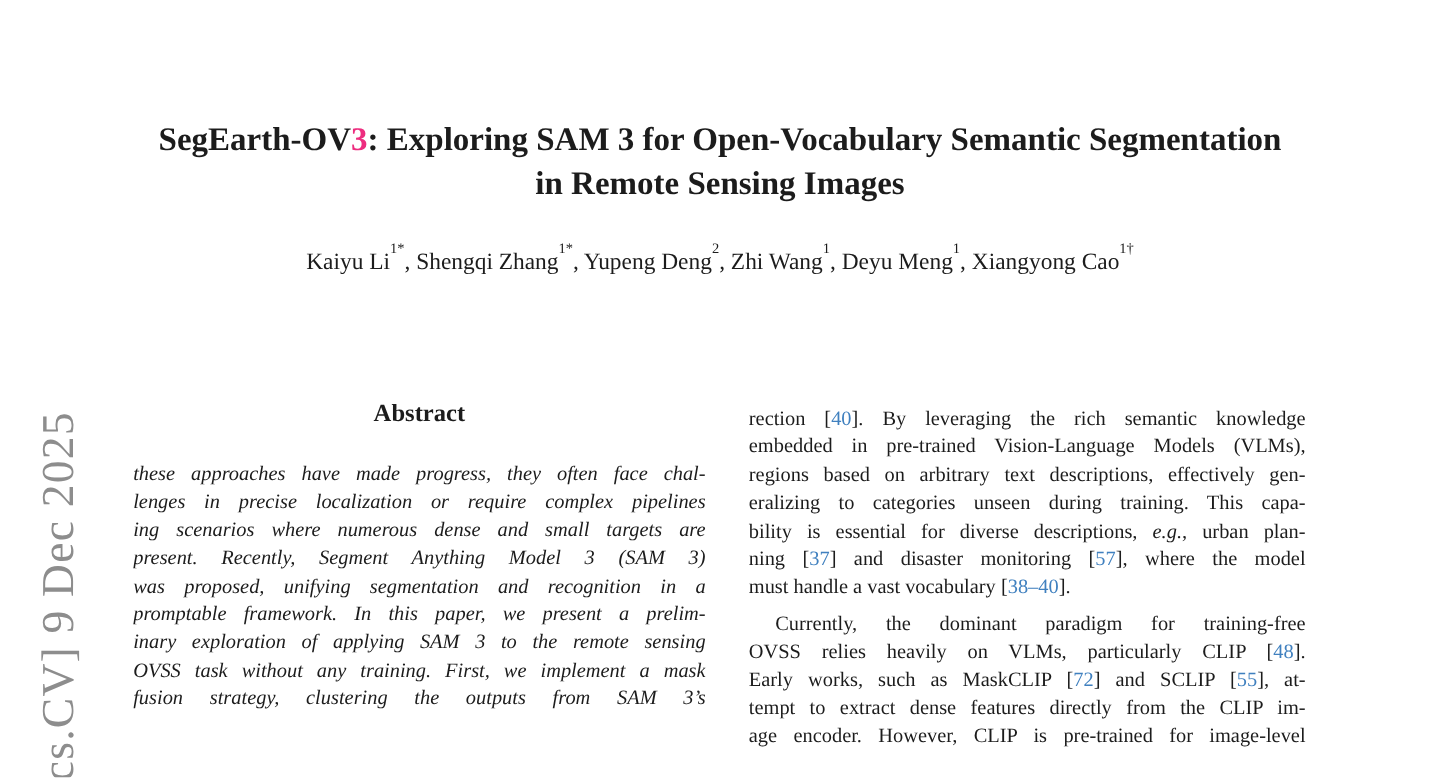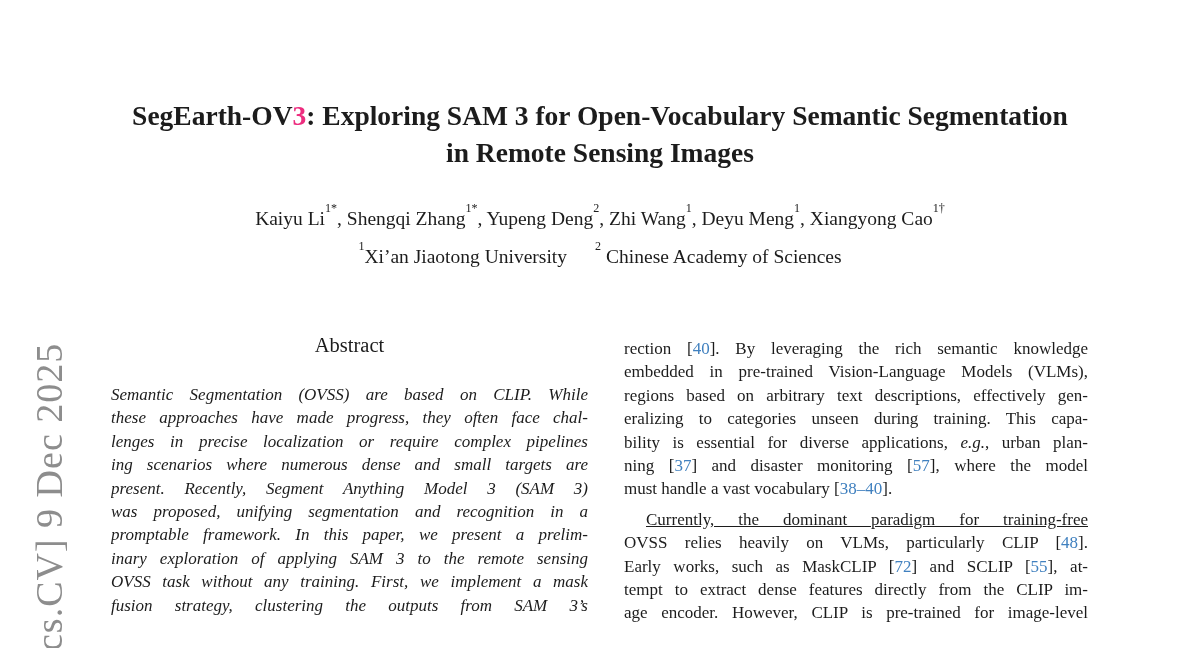--- a/index.html
+++ b/index.html
@@ -63,21 +63,21 @@
   .affil-gap { display: inline-block; width: 28px; }
   .affil-sp { display: inline-block; width: 5px; }
   
   .abstract-heading {
     position: absolute;
     left: 111px; top: 333px;
     width: 477px;
     text-align: center;
     font-size: 20.5px;
     line-height: 24px;
-    font-weight: normal;
+    font-weight: bold;
   }
   .col { position: absolute; font-size: 17px; }
   .abstract-body {
     left: 111px; top: 383px;
     width: 477px;
     font-style: italic;
   }
   .right-col {
     left: 624px; top: 337px;
     width: 464px;
@@ -85,62 +85,60 @@
   .para2 { margin-top: 7px; }
   
   .tline {
     height: 23.4px;
     line-height: 23.4px;
     overflow: hidden;
     text-align: left;
   }
   .tline.just { text-align: justify; }
   .tline.just::after { content: ""; display: inline-block; width: 100%; height: 0; }
-  .tline.ind { text-indent: 22px; text-decoration: underline; }
+  .tline.ind { text-indent: 22px; }
   .cite { color: var(--cite, #4080bf); }
   .it { font-style: italic; }
 </style>
 </head>
 <body>
 
 <div class="page" style="--text: #1c1c1c; --accent: #ed2d7f; --cite: #4080bf; --wm: #8d8d8d;">
 
   <div class="watermark">cs.CV] 9 Dec 2025</div>
 
   <h1 class="title">
     <span class="t-line"><span>SegEarth-OV</span><span class="accent">3</span><span>: Exploring SAM 3 for Open-Vocabulary Semantic Segmentation</span></span>
     <span class="t-line">in Remote Sensing Images</span>
   </h1>
 
   <div class="authors"><span><span>Kaiyu Li</span><sup class="s">1*</sup><span>, </span></span><span><span>Shengqi Zhang</span><sup class="s">1*</sup><span>, </span></span><span><span>Yupeng Deng</span><sup class="s">2</sup><span>, </span></span><span><span>Zhi Wang</span><sup class="s">1</sup><span>, </span></span><span><span>Deyu Meng</span><sup class="s">1</sup><span>, </span></span><span><span>Xiangyong Cao</span><sup class="s">1†</sup><span></span></span></div>
 
-  <div class="affils"><span><sup class="s">1</sup><span>Xi’an Jiaotong University</span></span><span class="affil-gap"></span><span><sup class="s">2</sup><span class="affil-sp"></span><span>Chinese Academy of Sciences</span></span></div>
 
   <div class="abstract-heading">Abstract</div>
 
   <div class="col abstract-body">
-      <div class="tline just"><span>Semantic Segmentation (OVSS) are based on CLIP. While</span></div>
       <div class="tline just"><span>these approaches have made progress, they often face chal-</span></div>
       <div class="tline just"><span>lenges in precise localization or require complex pipelines</span></div>
       <div class="tline just"><span>ing scenarios where numerous dense and small targets are</span></div>
       <div class="tline just"><span>present. Recently, Segment Anything Model 3 (SAM 3)</span></div>
       <div class="tline just"><span>was proposed, unifying segmentation and recognition in a</span></div>
       <div class="tline just"><span>promptable framework. In this paper, we present a prelim-</span></div>
       <div class="tline just"><span>inary exploration of applying SAM 3 to the remote sensing</span></div>
       <div class="tline just"><span>OVSS task without any training. First, we implement a mask</span></div>
       <div class="tline just"><span>fusion strategy, clustering the outputs from SAM 3’s</span></div>
     </div>
 
   <div class="col right-col">
     <div>
         <div class="tline just"><span>rection [</span><span class="cite">40</span><span>]. By leveraging the rich semantic knowledge</span></div>
         <div class="tline just"><span>embedded in pre-trained Vision-Language Models (VLMs),</span></div>
         <div class="tline just"><span>regions based on arbitrary text descriptions, effectively gen-</span></div>
         <div class="tline just"><span>eralizing to categories unseen during training. This capa-</span></div>
-        <div class="tline just"><span>bility is essential for diverse applications, </span><span class="it">e.g.</span><span>, urban plan-</span></div>
+        <div class="tline just"><span>bility is essential for diverse descriptions, </span><span class="it">e.g.</span><span>, urban plan-</span></div>
         <div class="tline just"><span>ning [</span><span class="cite">37</span><span>] and disaster monitoring [</span><span class="cite">57</span><span>], where the model</span></div>
         <div class="tline"><span>must handle a vast vocabulary [</span><span class="cite">38–40</span><span>].</span></div>
       </div>
     <div class="para2">
         <div class="tline just ind"><span>Currently, the dominant paradigm for training-free</span></div>
         <div class="tline just"><span>OVSS relies heavily on VLMs, particularly CLIP [</span><span class="cite">48</span><span>].</span></div>
         <div class="tline just"><span>Early works, such as MaskCLIP [</span><span class="cite">72</span><span>] and SCLIP [</span><span class="cite">55</span><span>], at-</span></div>
         <div class="tline just"><span>tempt to extract dense features directly from the CLIP im-</span></div>
         <div class="tline just"><span>age encoder. However, CLIP is pre-trained for image-level</span></div>
       </div>

